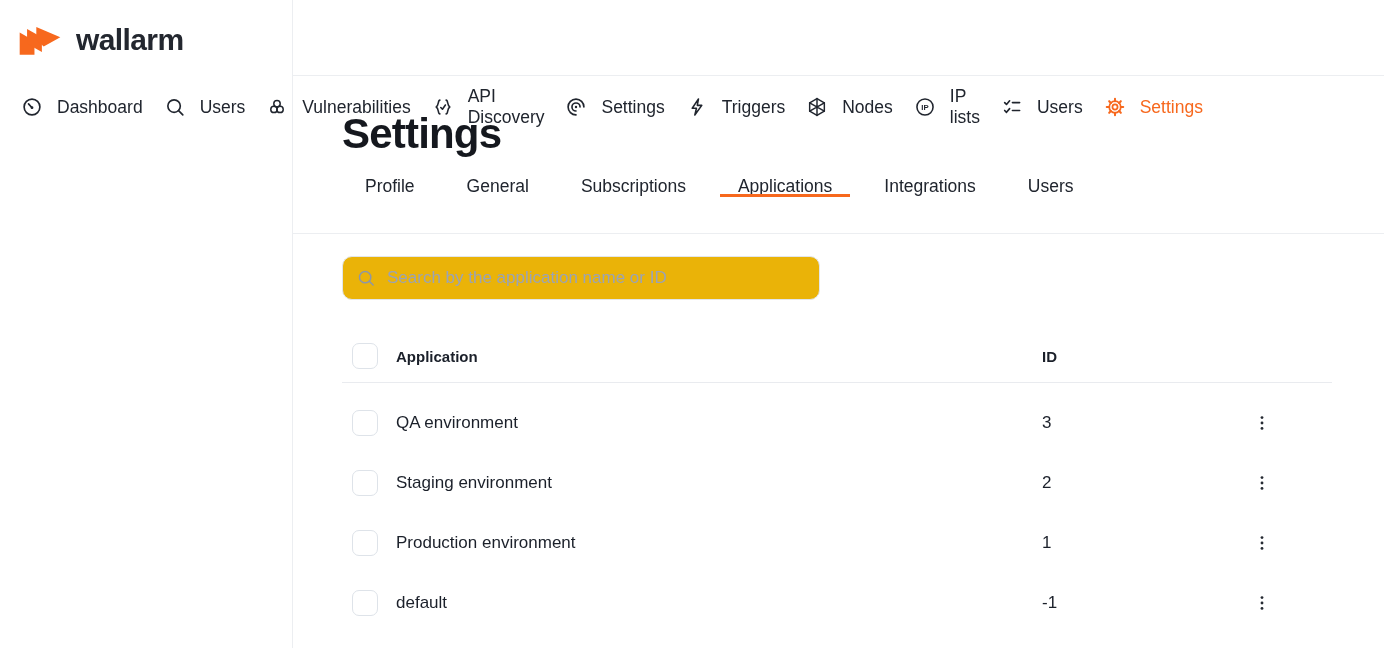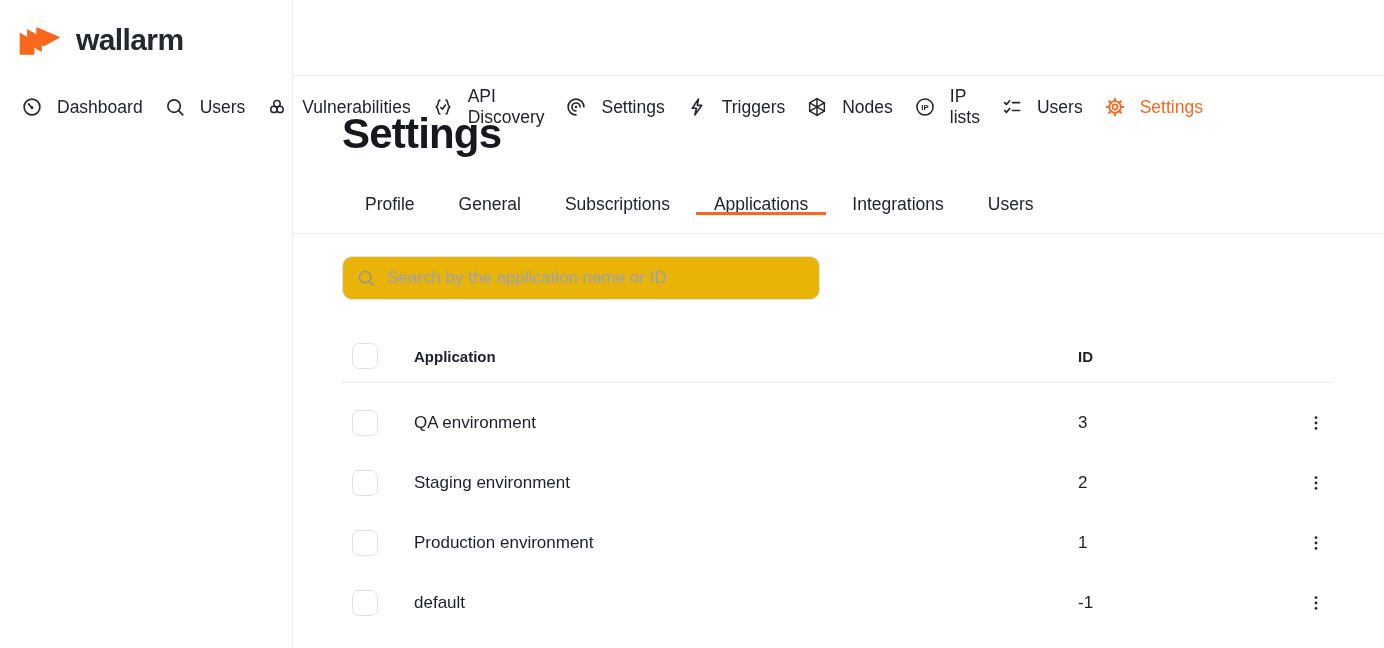--- a/index.html
+++ b/index.html
@@ -29,38 +29,38 @@
   .nav-item{display:flex;align-items:center;gap:14px;height:54px;padding-left:21px;font-size:17.5px;color:var(--text);cursor:pointer;}
   .nav-item .icon{width:22px;height:22px;flex:0 0 22px;color:inherit;}
   .nav-item .icon svg{width:100%;height:100%;display:block;}
   .nav-item.active{color:var(--accent);}
 
   
   .main{flex:1;display:flex;flex-direction:column;min-width:0;}
   .topbar{height:76px;border-bottom:1px solid var(--divider);}
   .title-block{height:100px;padding:16px 49px 0;display:flex;align-items:center;}
   .page-title{font-size:42px;font-weight:bold;letter-spacing:-0.8px;color:#15181E;}
-  .tabs{display:flex;align-items:center;height:58px;padding-left:54px;gap:8px;border-bottom:1px solid var(--divider);}
+  .tabs{display:flex;align-items:flex-start;height:58px;padding-left:54px;gap:16px;border-bottom:1px solid var(--divider);}
   .tab{position:relative;display:flex;align-items:center;padding:0 18px;font-size:17.5px;color:var(--text);cursor:pointer;white-space:nowrap;}
   .tab.active::after{content:"";position:absolute;left:0;right:0;bottom:0;height:3px;background:var(--accent);}
 
   .content{padding:22px 0 0 49px;}
   .search-wrap{position:relative;width:478px;height:44px;}
   .search-wrap .icon{position:absolute;left:14px;top:12px;width:20px;height:20px;color:#8C96A8;pointer-events:none;}
   .search-wrap .icon svg{width:100%;height:100%;display:block;}
   .search-input{
     width:100%;height:100%;border:1px solid var(--input-border);border-radius:10px;
     padding:0 14px 0 44px;font-size:17px;color:var(--text);outline:none;
     font-family:"Liberation Sans",sans-serif;background:#eab308;
   }
   .search-input::placeholder{color:var(--muted);}
 
   
   .table{width:990px;margin-top:30px;}
-  .trow{display:grid;grid-template-columns:26px 628px 190px 1fr;column-gap:36px;align-items:center;padding:0 10px;}
+  .trow{display:grid;grid-template-columns:26px 628px 190px 1fr;column-gap:18px;align-items:center;padding:0 10px;}
   .thead{height:53px;border-bottom:1px solid #E9EBEF;}
   .th{font-size:15px;font-weight:bold;color:#1B202A;}
   .tbody{padding-top:10px;}
   .row{height:60px;}
   .cell{font-size:17px;color:#1B202A;}
   .checkbox{width:26px;height:26px;border:1.5px solid var(--checkbox-border);border-radius:7px;background:#fff;cursor:pointer;display:inline-block;}
   .kebab-btn{width:24px;height:26px;display:flex;align-items:center;justify-content:center;cursor:pointer;color:#262B33;background:none;border:none;}
   .kebab-btn svg{width:18px;height:24px;display:block;}
 </style>
 </head>

